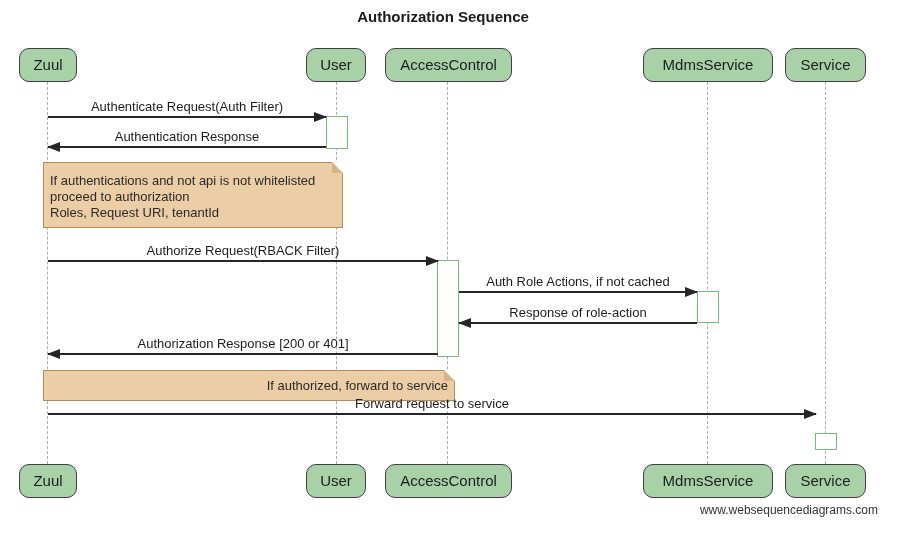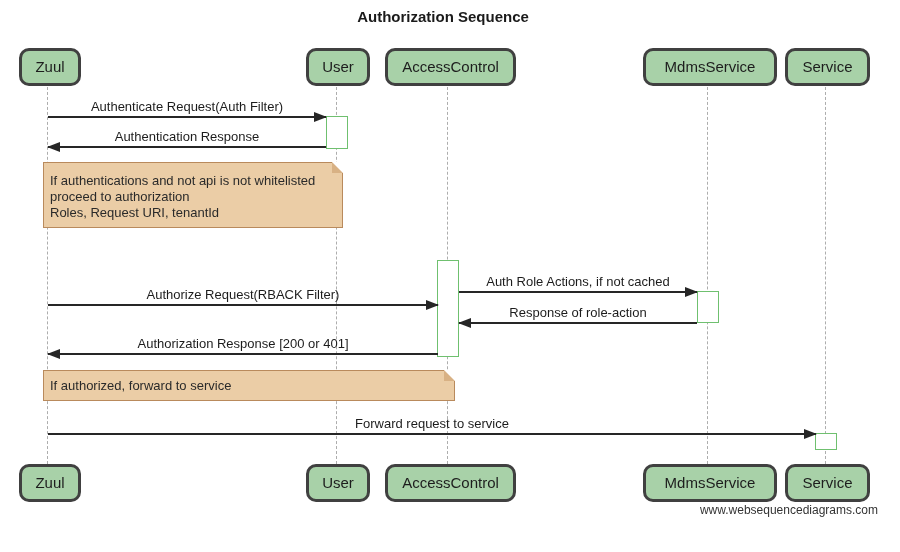--- a/index.html
+++ b/index.html
@@ -6,21 +6,21 @@
   #stage{
     position:relative;width:900px;height:552px;background:#ffffff;
     font-family:"Liberation Sans", sans-serif;color:#222222;overflow:hidden;
   }
   .title{
     position:absolute;top:8px;left:0;width:886px;text-align:center;
     font-size:15px;font-weight:bold;color:#1a1a1a;
   }
   .actor{
     position:absolute;height:32px;line-height:32px;text-align:center;
-    background:#a8d1a8;border:3px solid #404040;border-radius:10px;
+    background:#a8d1a8;border:1px solid #404040;border-radius:10px;
     font-size:15px;color:#1d1d1d;
   }
   .lifeline{
     position:absolute;width:0;border-left:1px dashed #adadad;
   }
   .activation{
     position:absolute;background:#ffffff;border:1px solid #6fc06f;
   }
   .msg{position:absolute;font-size:13px;color:#1c1c1c;}
   .msg .lbl{text-align:center;margin-bottom:2px;white-space:nowrap;}
@@ -33,21 +33,21 @@
     position:absolute;background:#ebcda6;border:1px solid #b98a5c;
     font-size:13px;color:#2a2a2a;box-sizing:border-box;
   }
   .note .fold{
     position:absolute;top:-1px;right:-1px;width:0;height:0;
     border-style:solid;border-width:0 11px 11px 0;
     border-color:#ffffff #ffffff #d8b184 #d8b184;
   }
   .note .nline{padding:0 6px;line-height:16px;white-space:nowrap;}
   .note.pad-v{padding-top:10px;}
-  .note.centered .nline{text-align:left;}
+  .note.centered .nline{text-align:right;}
   .watermark{
     position:absolute;top:503px;right:22px;font-size:12px;color:#333333;
   }
 </style>
 </head>
 <body>
 
 <div id="stage">
 
   <div class="title">Authorization Sequence</div>
@@ -83,21 +83,21 @@
       </div>
   </div>
 
   <div class="note pad-v" style="left:43px;top:162px;width:300px;height:66px;">
     <div class="fold"></div>
     <div class="nline">If authentications and not api is not whitelisted</div>
     <div class="nline"> proceed to authorization</div>
     <div class="nline">Roles, Request URI, tenantId</div>
   </div>
 
-  <div class="msg" style="left:48px;top:243px;width:390px;margin-top:44px;">
+  <div class="msg" style="left:48px;top:243px;width:390px;">
     <div class="lbl">Authorize Request(RBACK Filter)</div>
     <div class="ln">
         <i class="head r"></i>
       </div>
   </div>
 
   <div class="msg" style="left:459px;top:274px;width:238px;">
     <div class="lbl">Auth Role Actions, if not cached</div>
     <div class="ln">
         <i class="head r"></i>
@@ -116,21 +116,21 @@
     <div class="ln">
         <i class="head l"></i>
       </div>
   </div>
 
   <div class="note centered" style="left:43px;top:370px;width:412px;height:31px;">
     <div class="fold"></div>
     <div class="nline" style="line-height:29px;">If authorized, forward to service</div>
   </div>
 
-  <div class="msg" style="left:48px;top:416px;width:768px;">
+  <div class="msg" style="left:48px;top:396px;width:768px;">
     <div class="lbl">Forward request to service</div>
     <div class="ln">
         <i class="head r"></i>
       </div>
   </div>
 
   <div class="actor" style="left:19px;top:464px;width:56px;">Zuul</div>
   <div class="actor" style="left:306px;top:464px;width:58px;">User</div>
   <div class="actor" style="left:385px;top:464px;width:125px;">AccessControl</div>
   <div class="actor" style="left:643px;top:464px;width:128px;">MdmsService</div>

